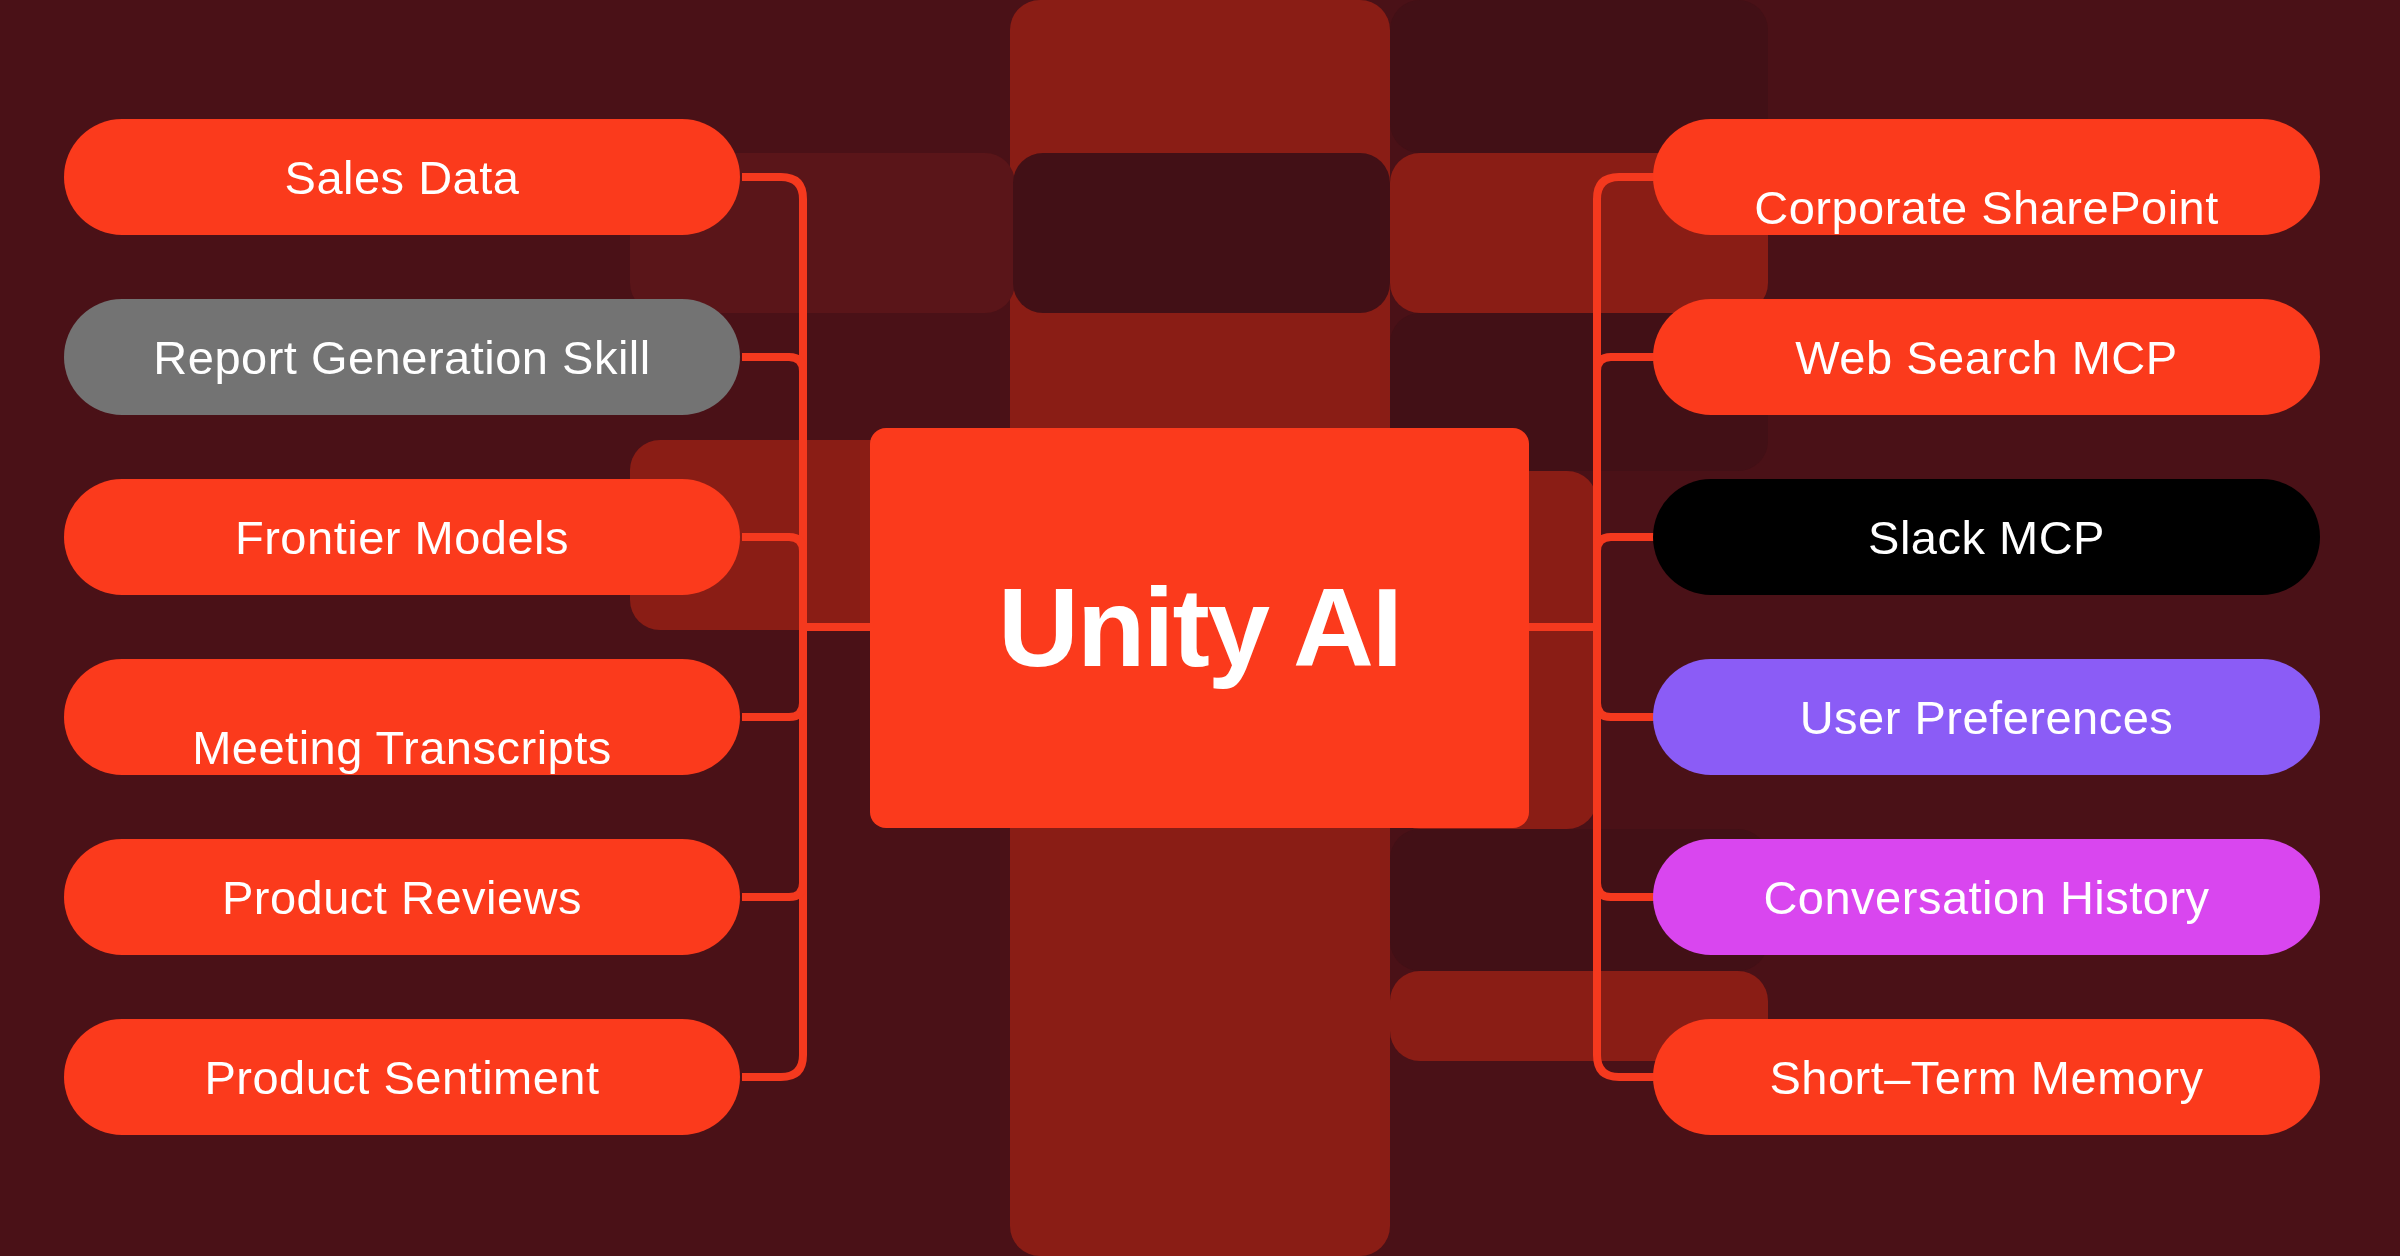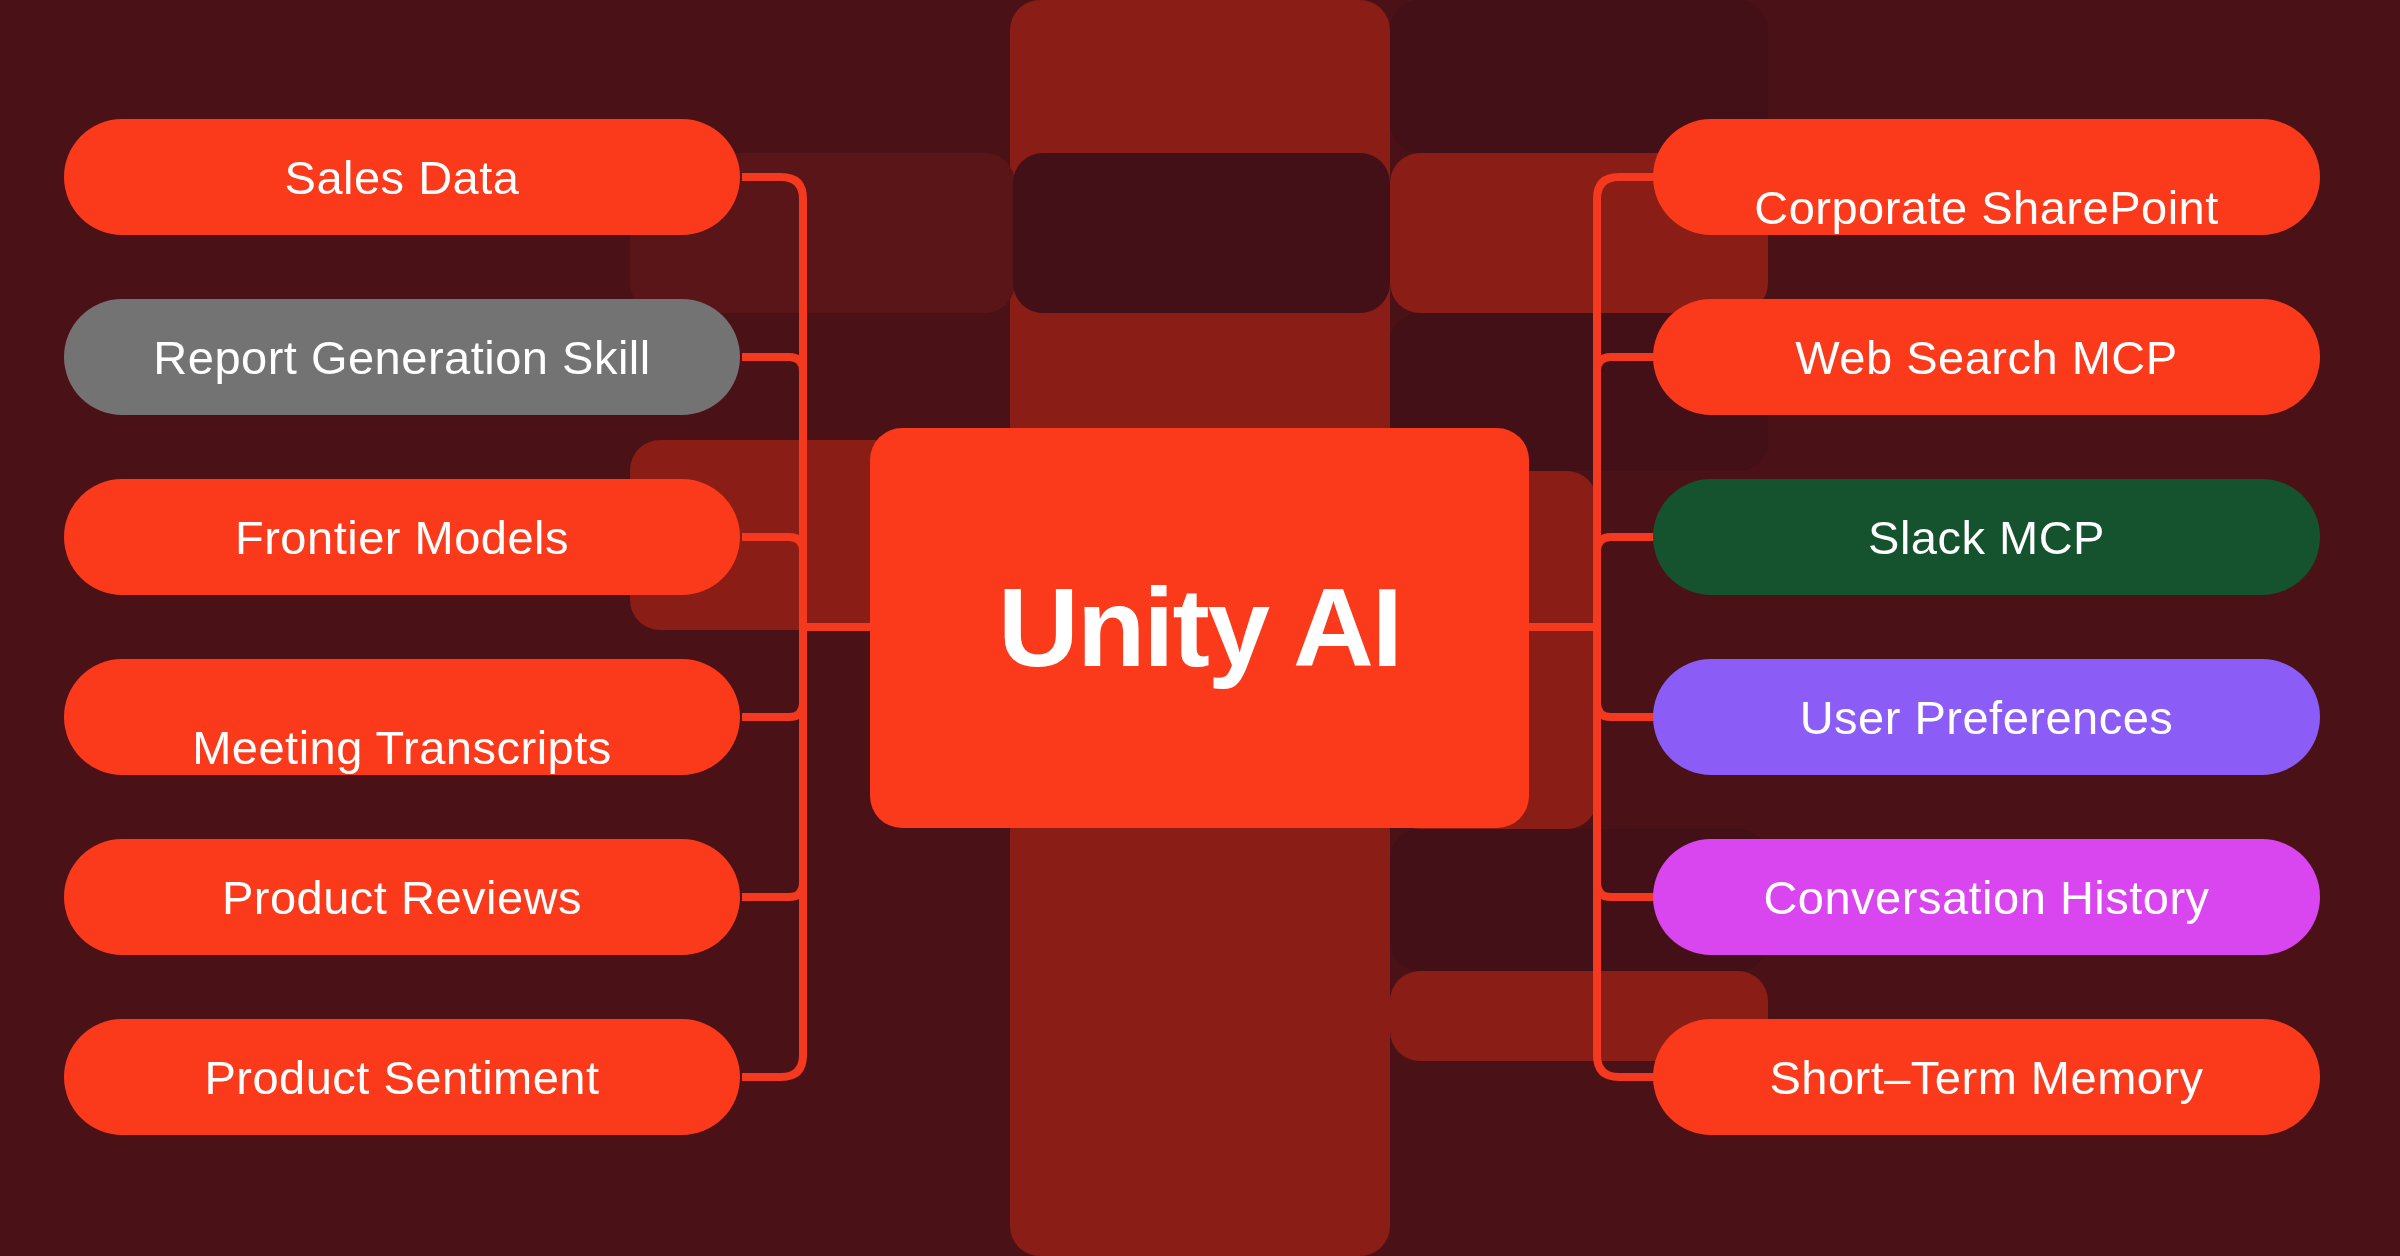--- a/index.html
+++ b/index.html
@@ -42,21 +42,21 @@
     white-space: nowrap;
   }
   .left-pill  { left: 64px;  width: 676px; }
   .right-pill { left: 1653px; width: 667px; }
   .center-box {
     position: absolute;
     left: 870px;
     top: 428px;
     width: 659px;
     height: 400px;
-    border-radius: 32px;
+    border-radius: 16px;
     display: flex;
     flex-direction: column;
     align-items: center;
     justify-content: center;
     z-index: 3;
   }
   .center-title {
     color: #FFFFFF;
     font-weight: 700;
     font-size: 112px;
@@ -128,21 +128,21 @@
       </div>
     </div>
 
   <div id="right-col">
       <div class="node-pill right-pill" style="top: 119px; background: rgb(251, 58, 28); align-items: flex-end;">
         <span class="node-label">Corporate SharePoint</span>
       </div>
       <div class="node-pill right-pill" style="top: 299px; background: rgb(251, 58, 28);">
         <span class="node-label">Web Search MCP</span>
       </div>
-      <div class="node-pill right-pill" style="top: 479px; background: #14532d;">
+      <div class="node-pill right-pill" style="top: 479px; background: #000000;">
         <span class="node-label">Slack MCP</span>
       </div>
       <div class="node-pill right-pill" style="top: 659px; background: #8b5cf6;">
         <span class="node-label">User Preferences</span>
       </div>
       <div class="node-pill right-pill" style="top: 839px; background: #d946ef;">
         <span class="node-label">Conversation History</span>
       </div>
       <div class="node-pill right-pill" style="top: 1019px; background: rgb(251, 58, 28);">
         <span class="node-label">Short–Term Memory</span>

